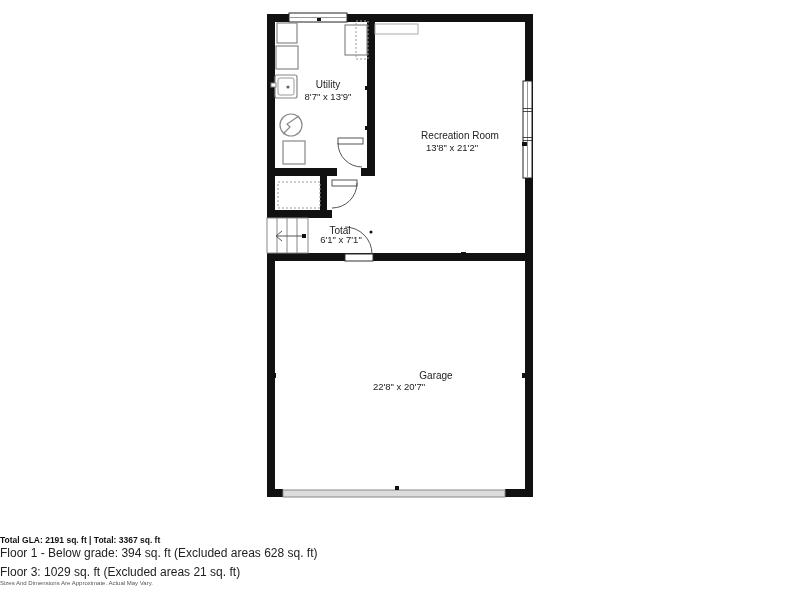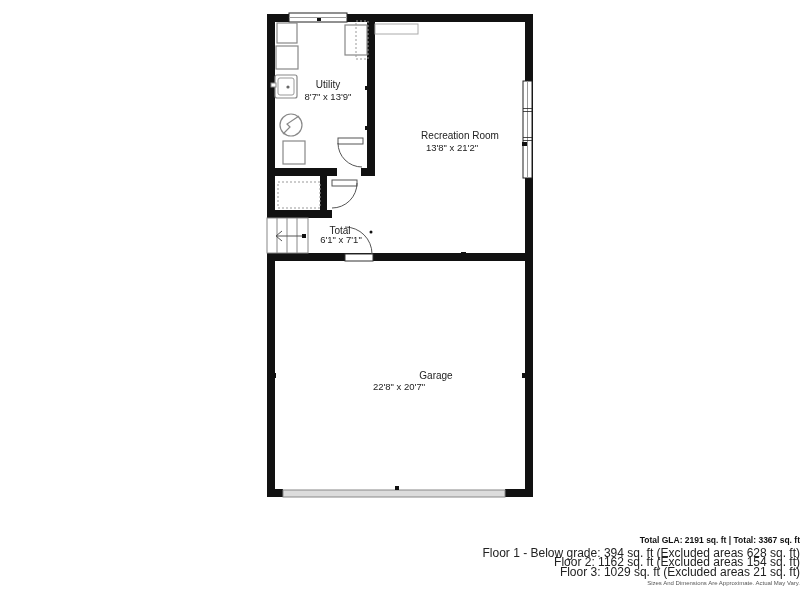--- a/index.html
+++ b/index.html
@@ -2,21 +2,21 @@
 <html><head>
 <meta charset="utf-8">
 <style>
   html,body{margin:0;padding:0;background:#ffffff;}
   #stage{position:relative;width:800px;height:600px;background:#fff;overflow:hidden;
          font-family:"Liberation Sans",sans-serif;}
   #plan-svg{position:absolute;left:0;top:0;}
   .lbl{position:absolute;transform:translateX(-50%);white-space:nowrap;color:#222;text-align:center;}
   .room-name{font-size:10px;font-weight:400;}
   .room-dims{font-size:9.5px;}
-  .foot{position:absolute;left:0;width:800px;text-align:right;color:#222;}
+  .foot{position:absolute;left:0;width:800px;text-align:left;color:#222;}
   .foot-total{font-size:8.5px;font-weight:bold;color:#111;}
   .foot-line{font-size:12px;}
   .foot-disc{font-size:6px;color:#555;}
 </style>
 </head>
 <body>
 
 <div id="stage">
 
   <svg id="plan-svg" width="800" height="600" viewBox="0 0 800 600">
@@ -129,17 +129,16 @@
   <div class="lbl room-dims" style="left:452px;top:142px;">13'8" x 21'2"</div>
 
   <div class="lbl room-name" style="left:340px;top:225px;">Total</div>
   <div class="lbl room-dims" style="left:341px;top:234px;">6'1" x 7'1"</div>
 
   <div class="lbl room-name" style="left:400px;top:370px;margin-left:36px;">Garage</div>
   <div class="lbl room-dims" style="left:399px;top:381px;">22'8" x 20'7"</div>
 
   <div class="foot foot-total" style="top:535px;">Total GLA: 2191 sq. ft | Total: 3367 sq. ft</div>
   <div class="foot foot-line" style="top:545.5px;">Floor 1 - Below grade: 394 sq. ft (Excluded areas 628 sq. ft)</div>
-  <div class="foot foot-line" style="top:555px;">Floor 2: 1162 sq. ft (Excluded areas 154 sq. ft)</div>
   <div class="foot foot-line" style="top:564.5px;">Floor 3: 1029 sq. ft (Excluded areas 21 sq. ft)</div>
   <div class="foot foot-disc" style="top:580px;">Sizes And Dimensions Are Approximate. Actual May Vary.</div>
 
 </div>
 
 </body></html>

